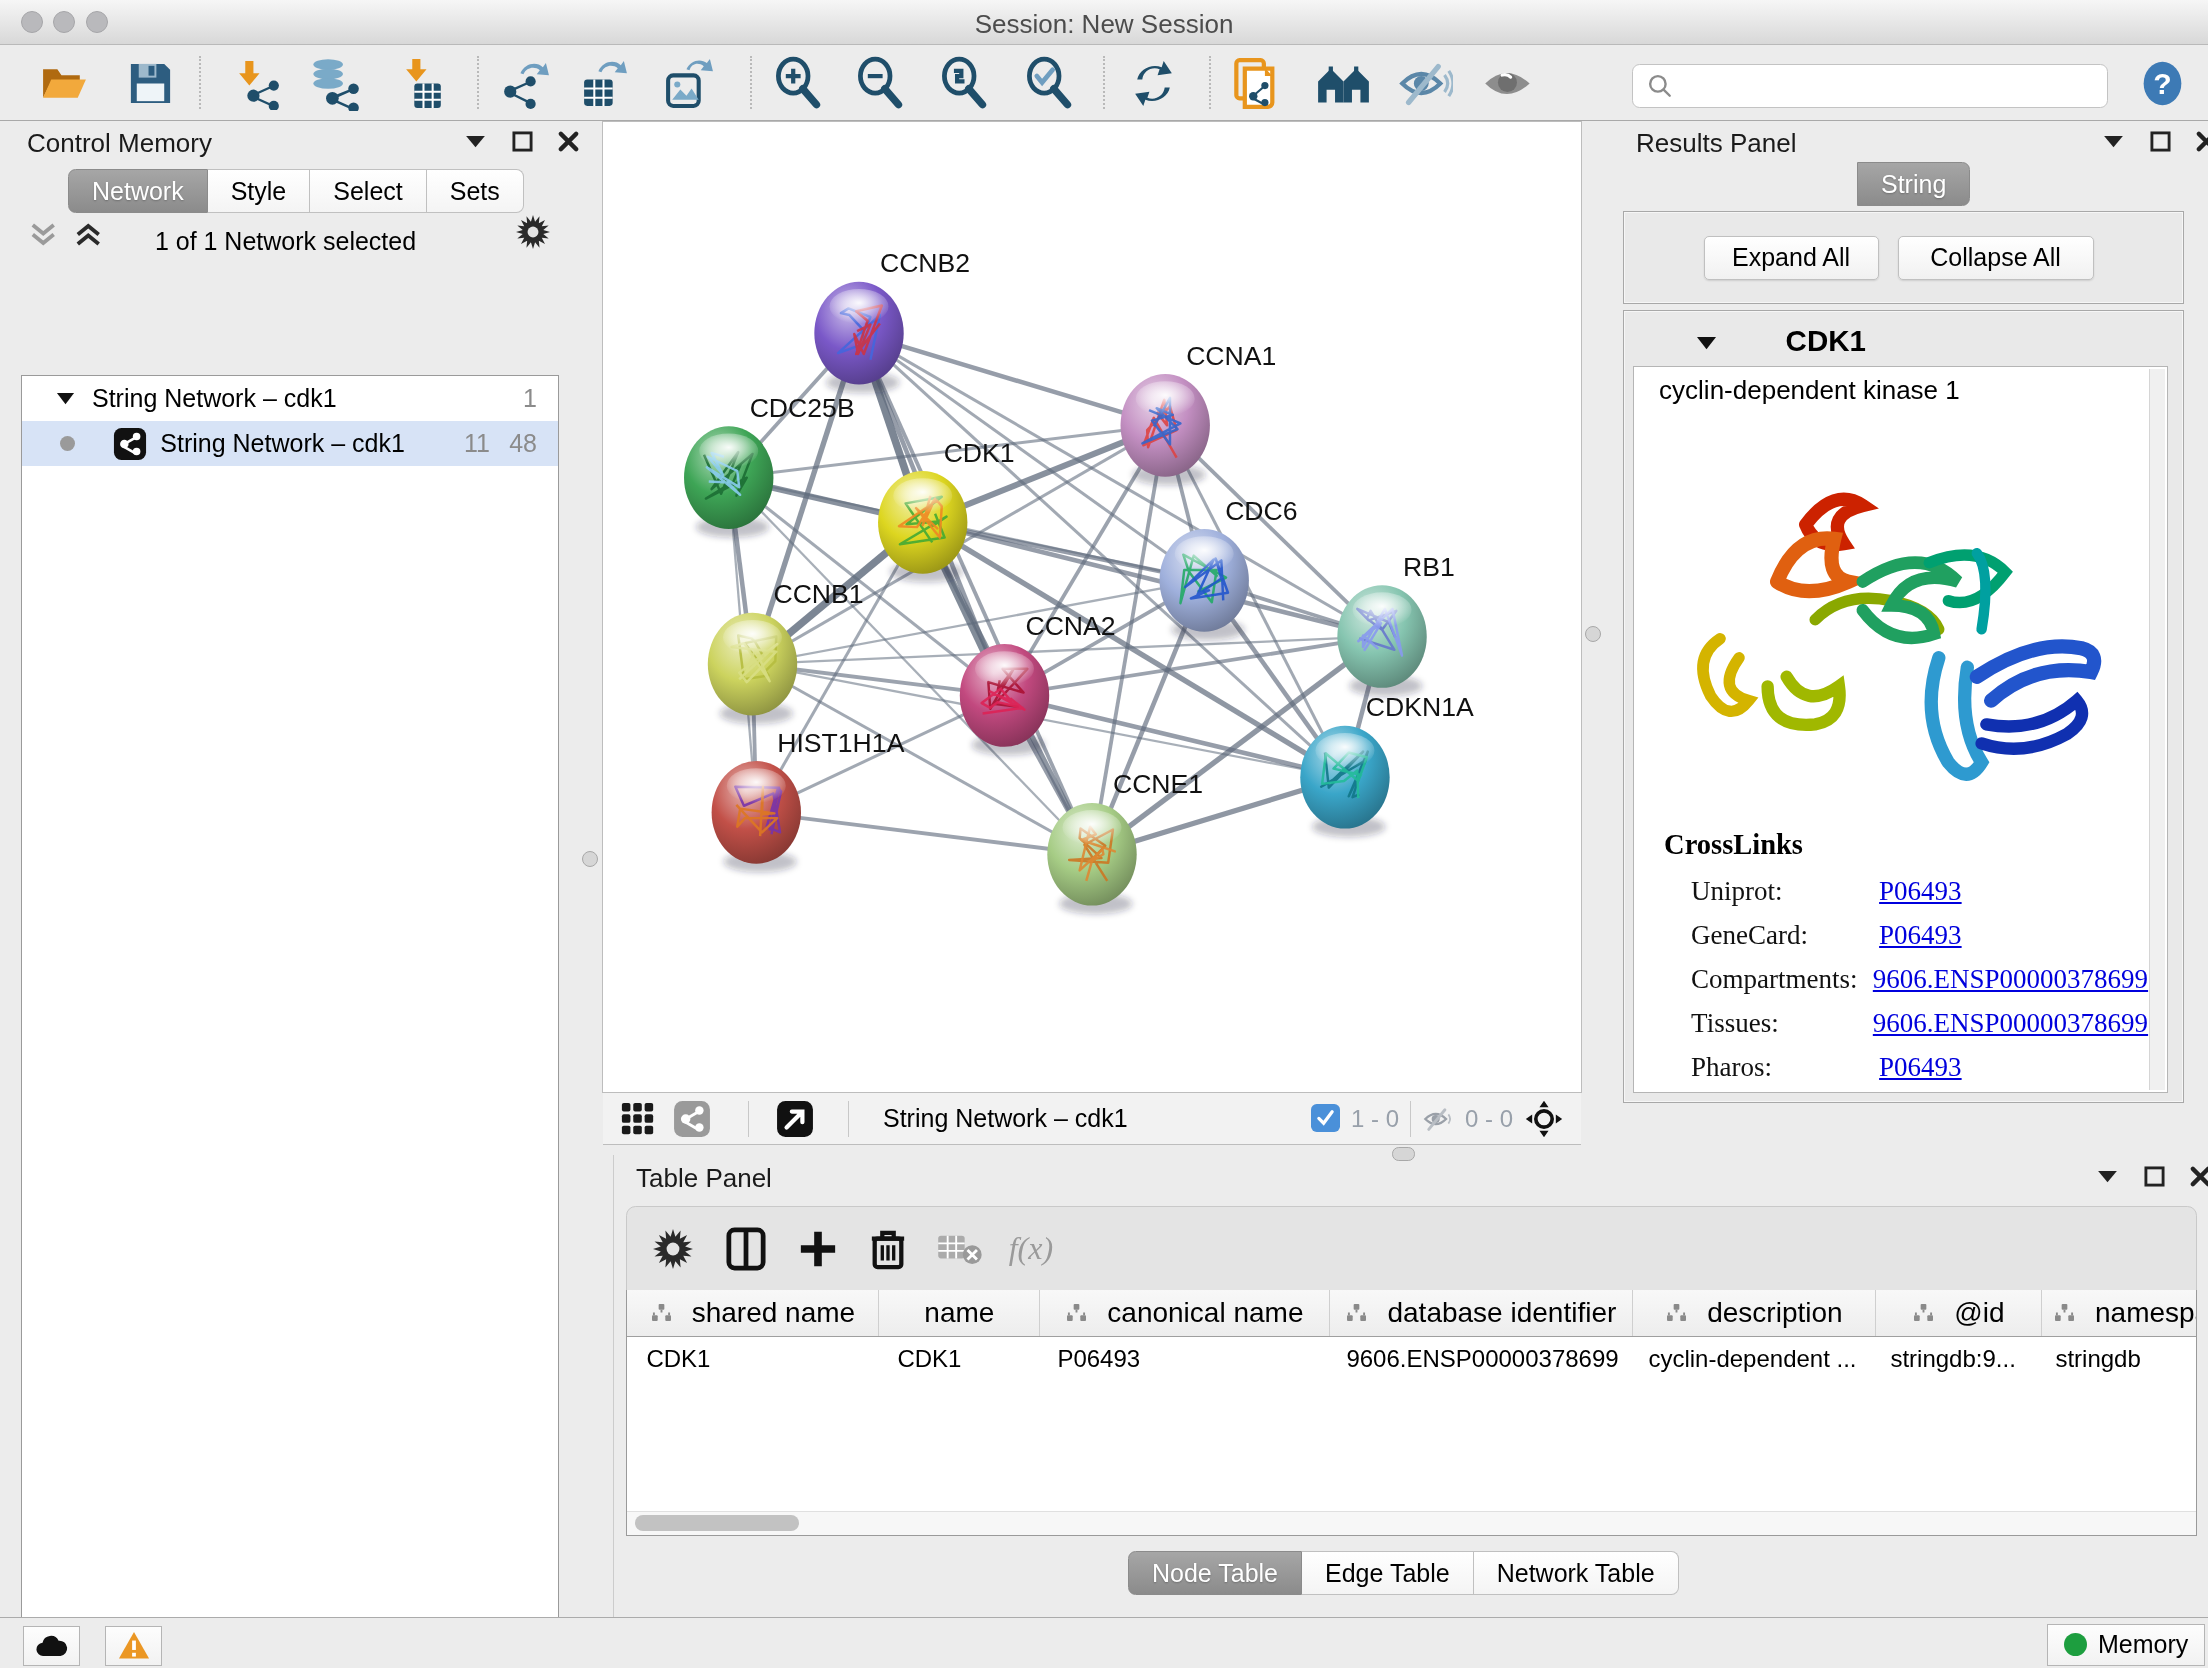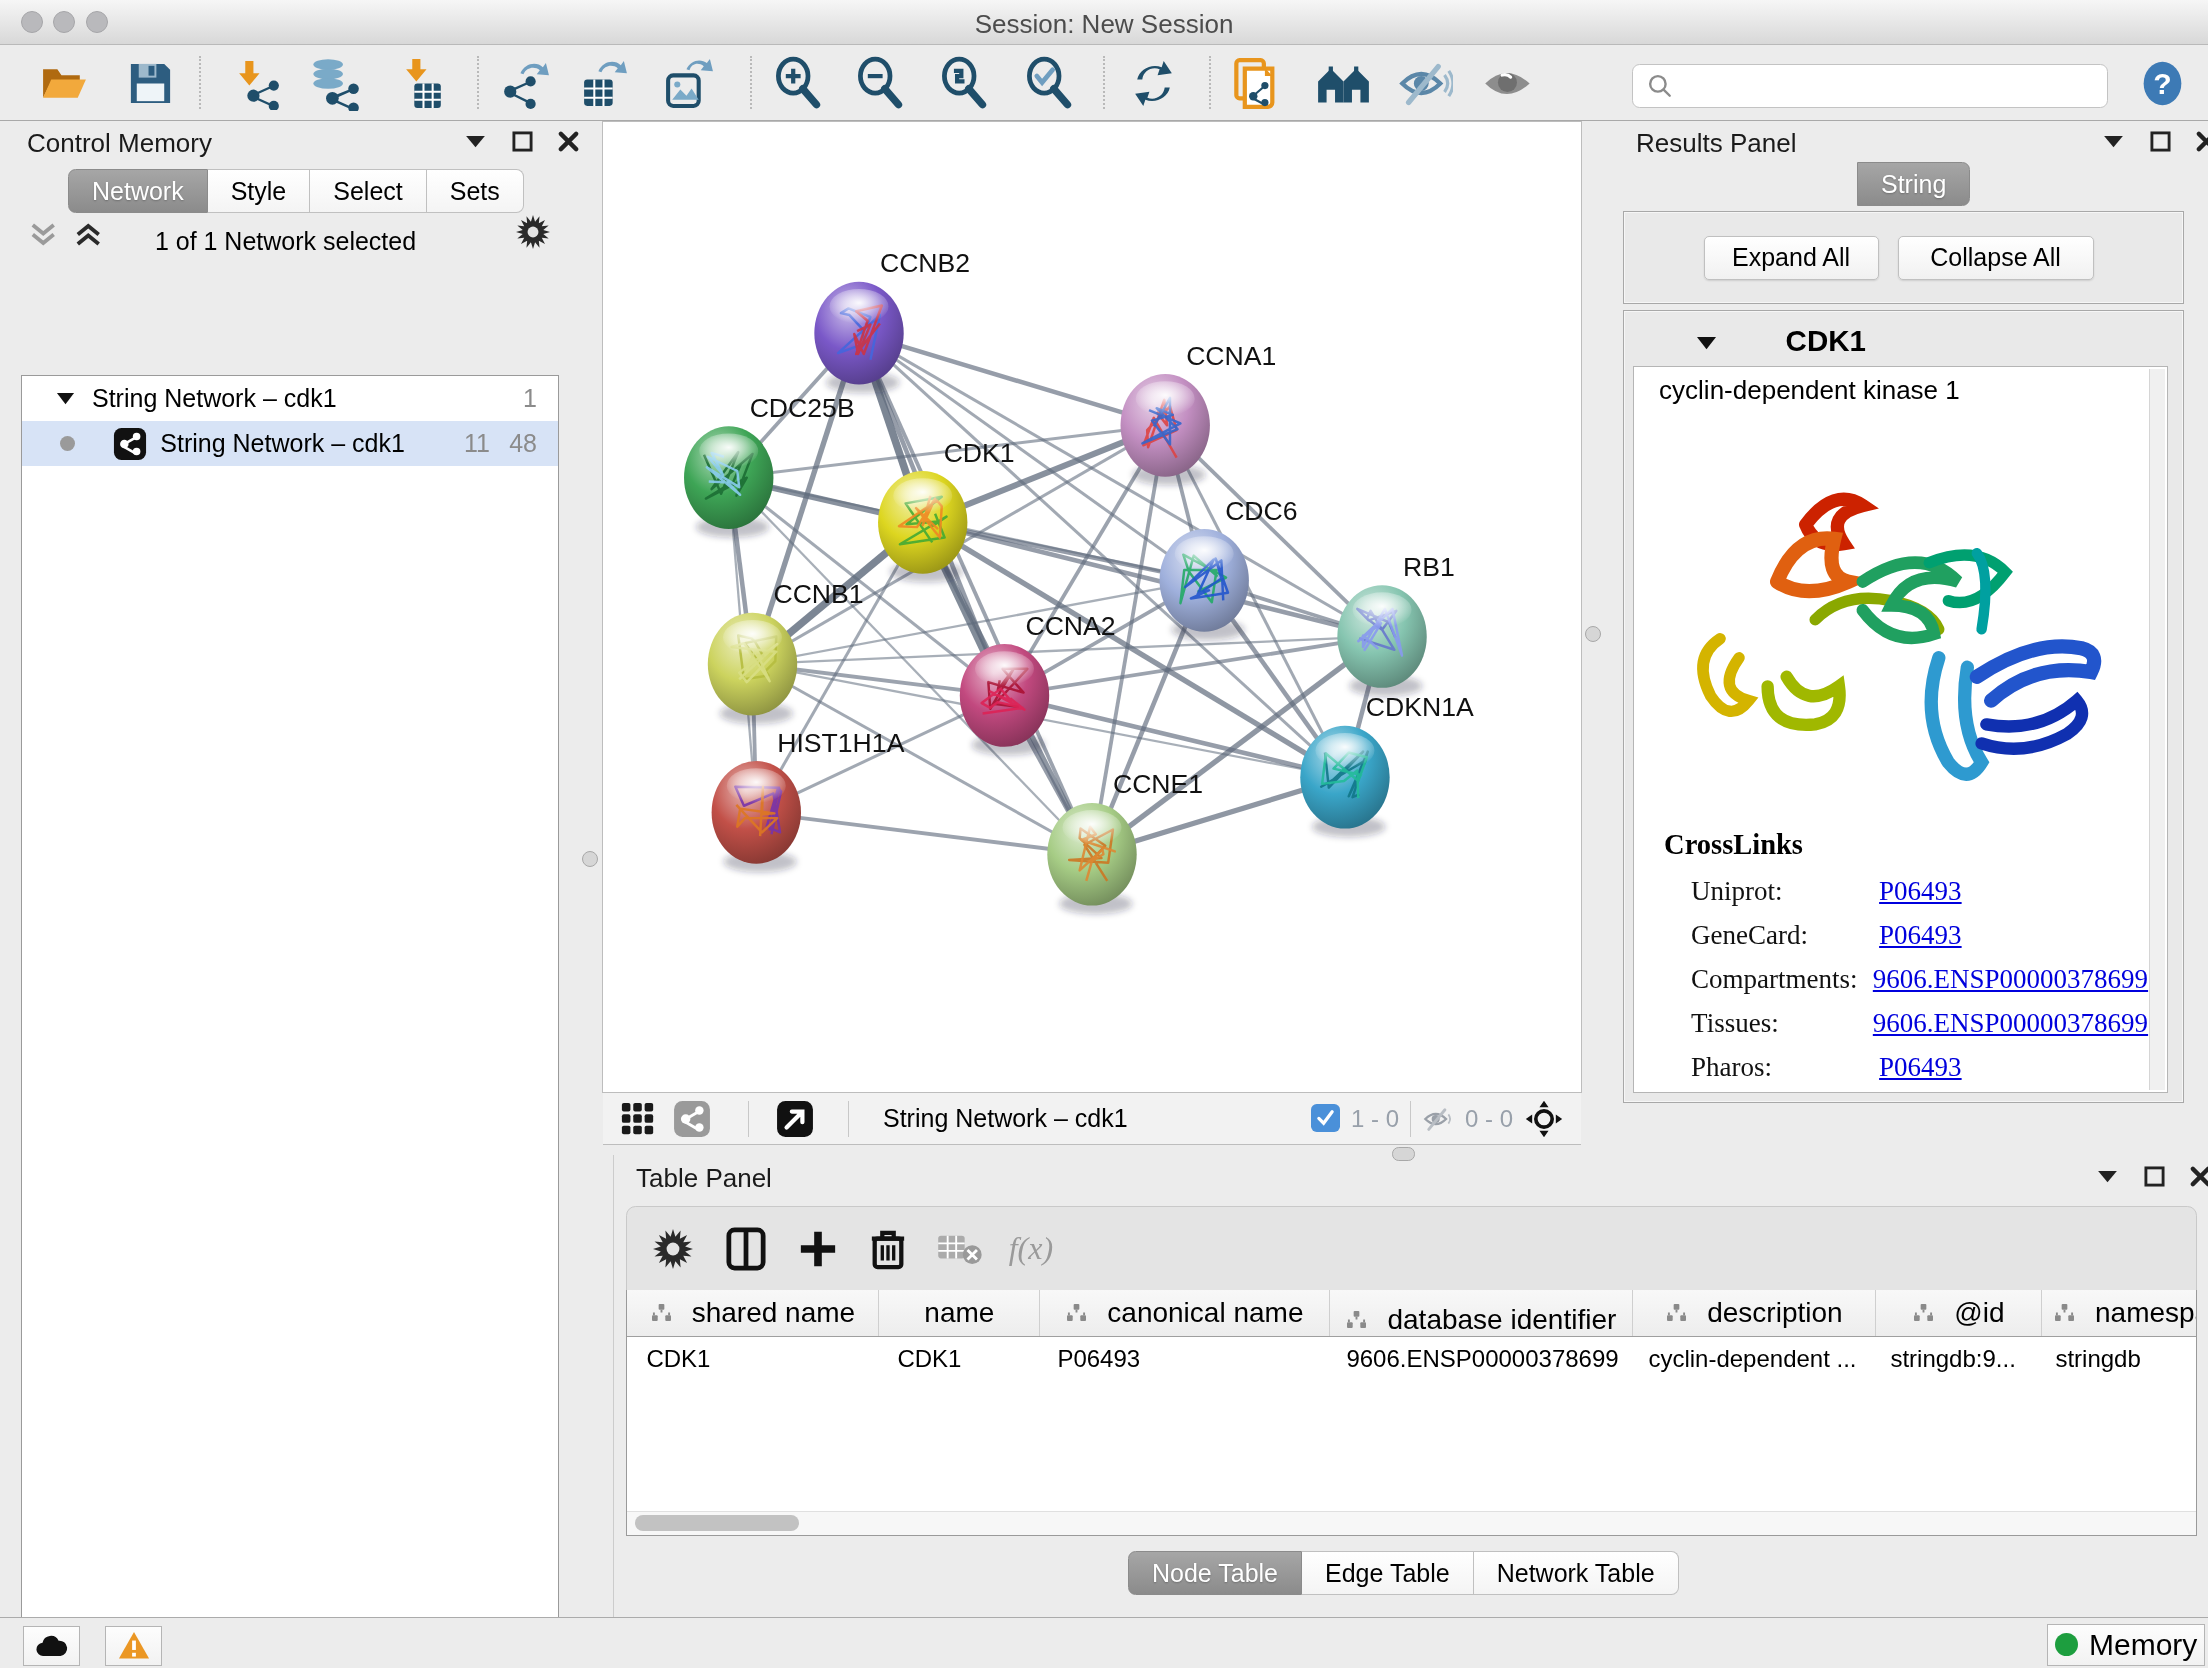--- a/index.html
+++ b/index.html
@@ -699,21 +699,21 @@
             <span><svg width="21" height="19" viewBox="0 0 22 20">
                 <g fill="#8a8a8a">
                   <rect x="8" y="1" width="6" height="6" rx="1"></rect>
                   <rect x="1" y="13" width="6" height="6" rx="1"></rect>
                   <rect x="15" y="13" width="6" height="6" rx="1"></rect>
                   <path d="M10 7h2v3h-8v3H2v-3h8zM12 10h8v3h-2v-3h-6z"></path>
                 </g>
               </svg></span>
             <span>canonical name</span>
           </div>
-          <div class="th" style="width: 302px; align-items: flex-end;">
+          <div class="th" style="width: 302px;">
             <span><svg width="21" height="19" viewBox="0 0 22 20">
                 <g fill="#8a8a8a">
                   <rect x="8" y="1" width="6" height="6" rx="1"></rect>
                   <rect x="1" y="13" width="6" height="6" rx="1"></rect>
                   <rect x="15" y="13" width="6" height="6" rx="1"></rect>
                   <path d="M10 7h2v3h-8v3H2v-3h8zM12 10h8v3h-2v-3h-6z"></path>
                 </g>
               </svg></span>
             <span>database identifier</span>
           </div>
@@ -781,18 +781,18 @@
     </div>
     <div class="sbtn" style="left:105px;width:55px">
       <svg width="32" height="28.5" viewBox="0 0 34 30">
           <path d="M17 1 33 29H1Z" fill="#eb9724"></path>
           <rect x="15" y="10" width="4" height="10" fill="#fff"></rect>
           <rect x="15" y="23" width="4" height="4" fill="#fff"></rect>
         </svg>
     </div>
     <div class="sbtn" style="left:2047px;width:156px;top:5.7px;height:40px;gap:11.4px">
       <span style="width:23px;height:23px;border-radius:50%;background:#1d9e3f"></span>
-      <span style="font-size:30px">Memory</span>
+      <span style="font-size:25px">Memory</span>
     </div>
   </div>
 
 </div>
 
 
 </body></html>

